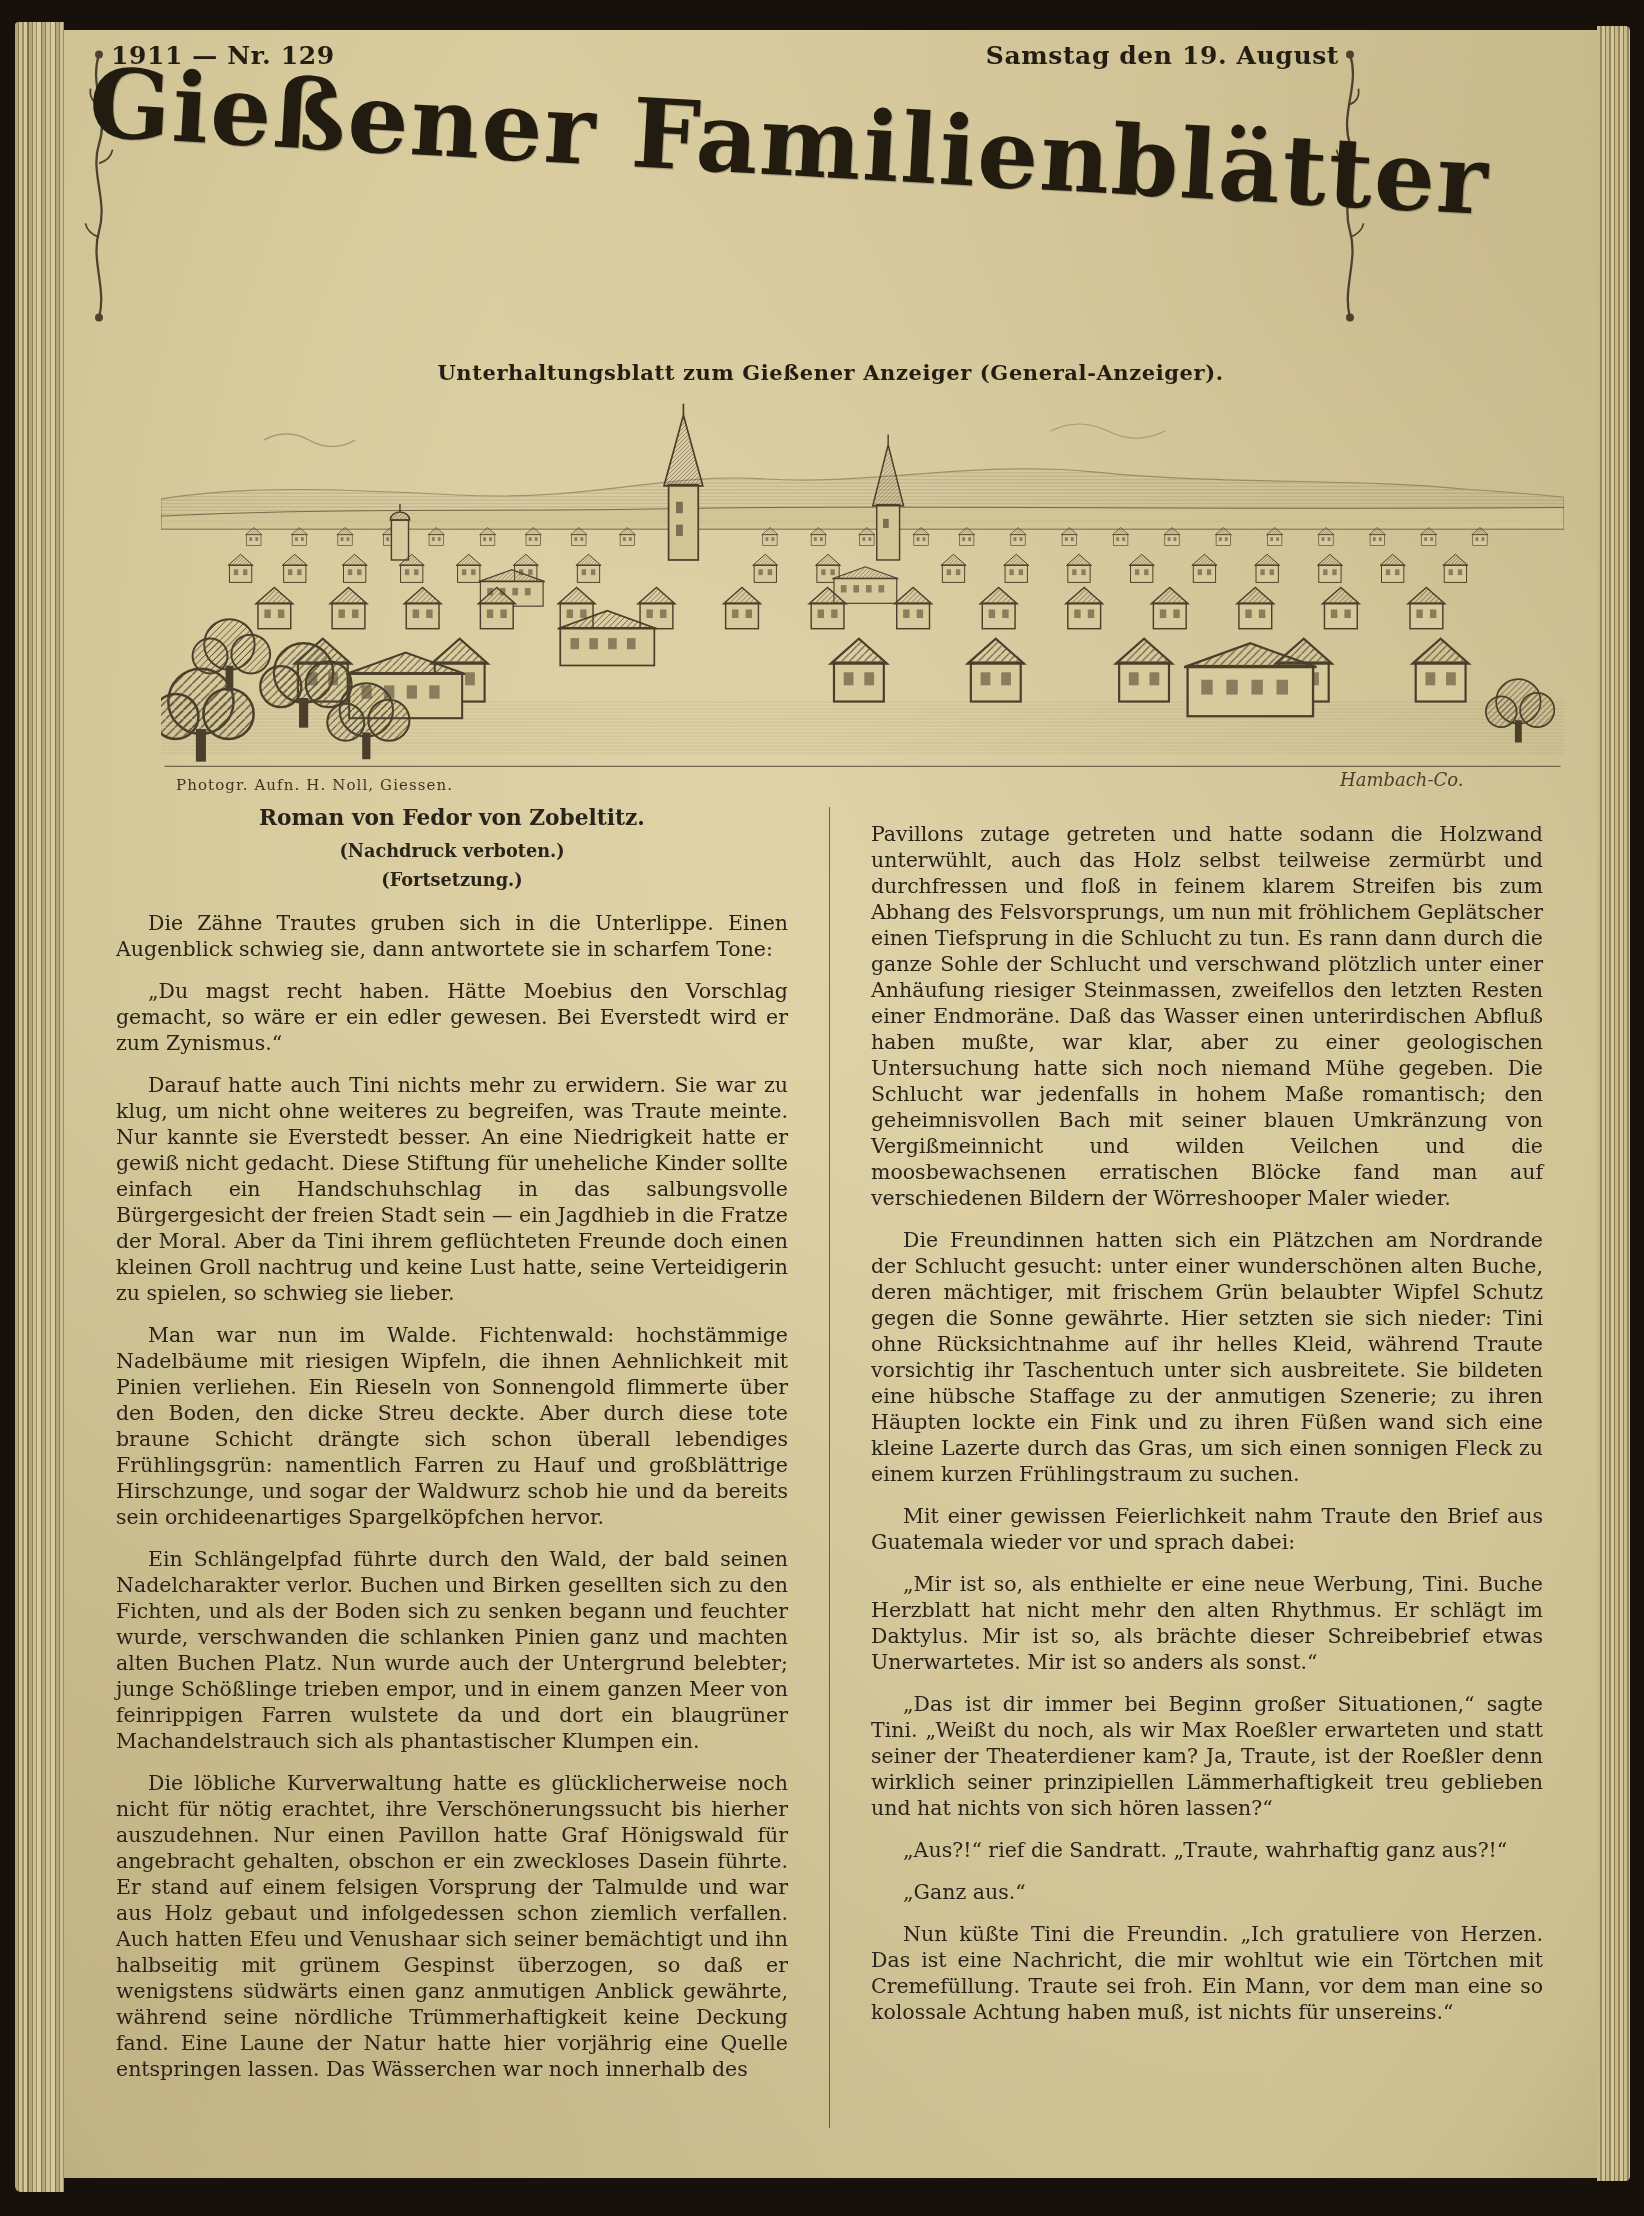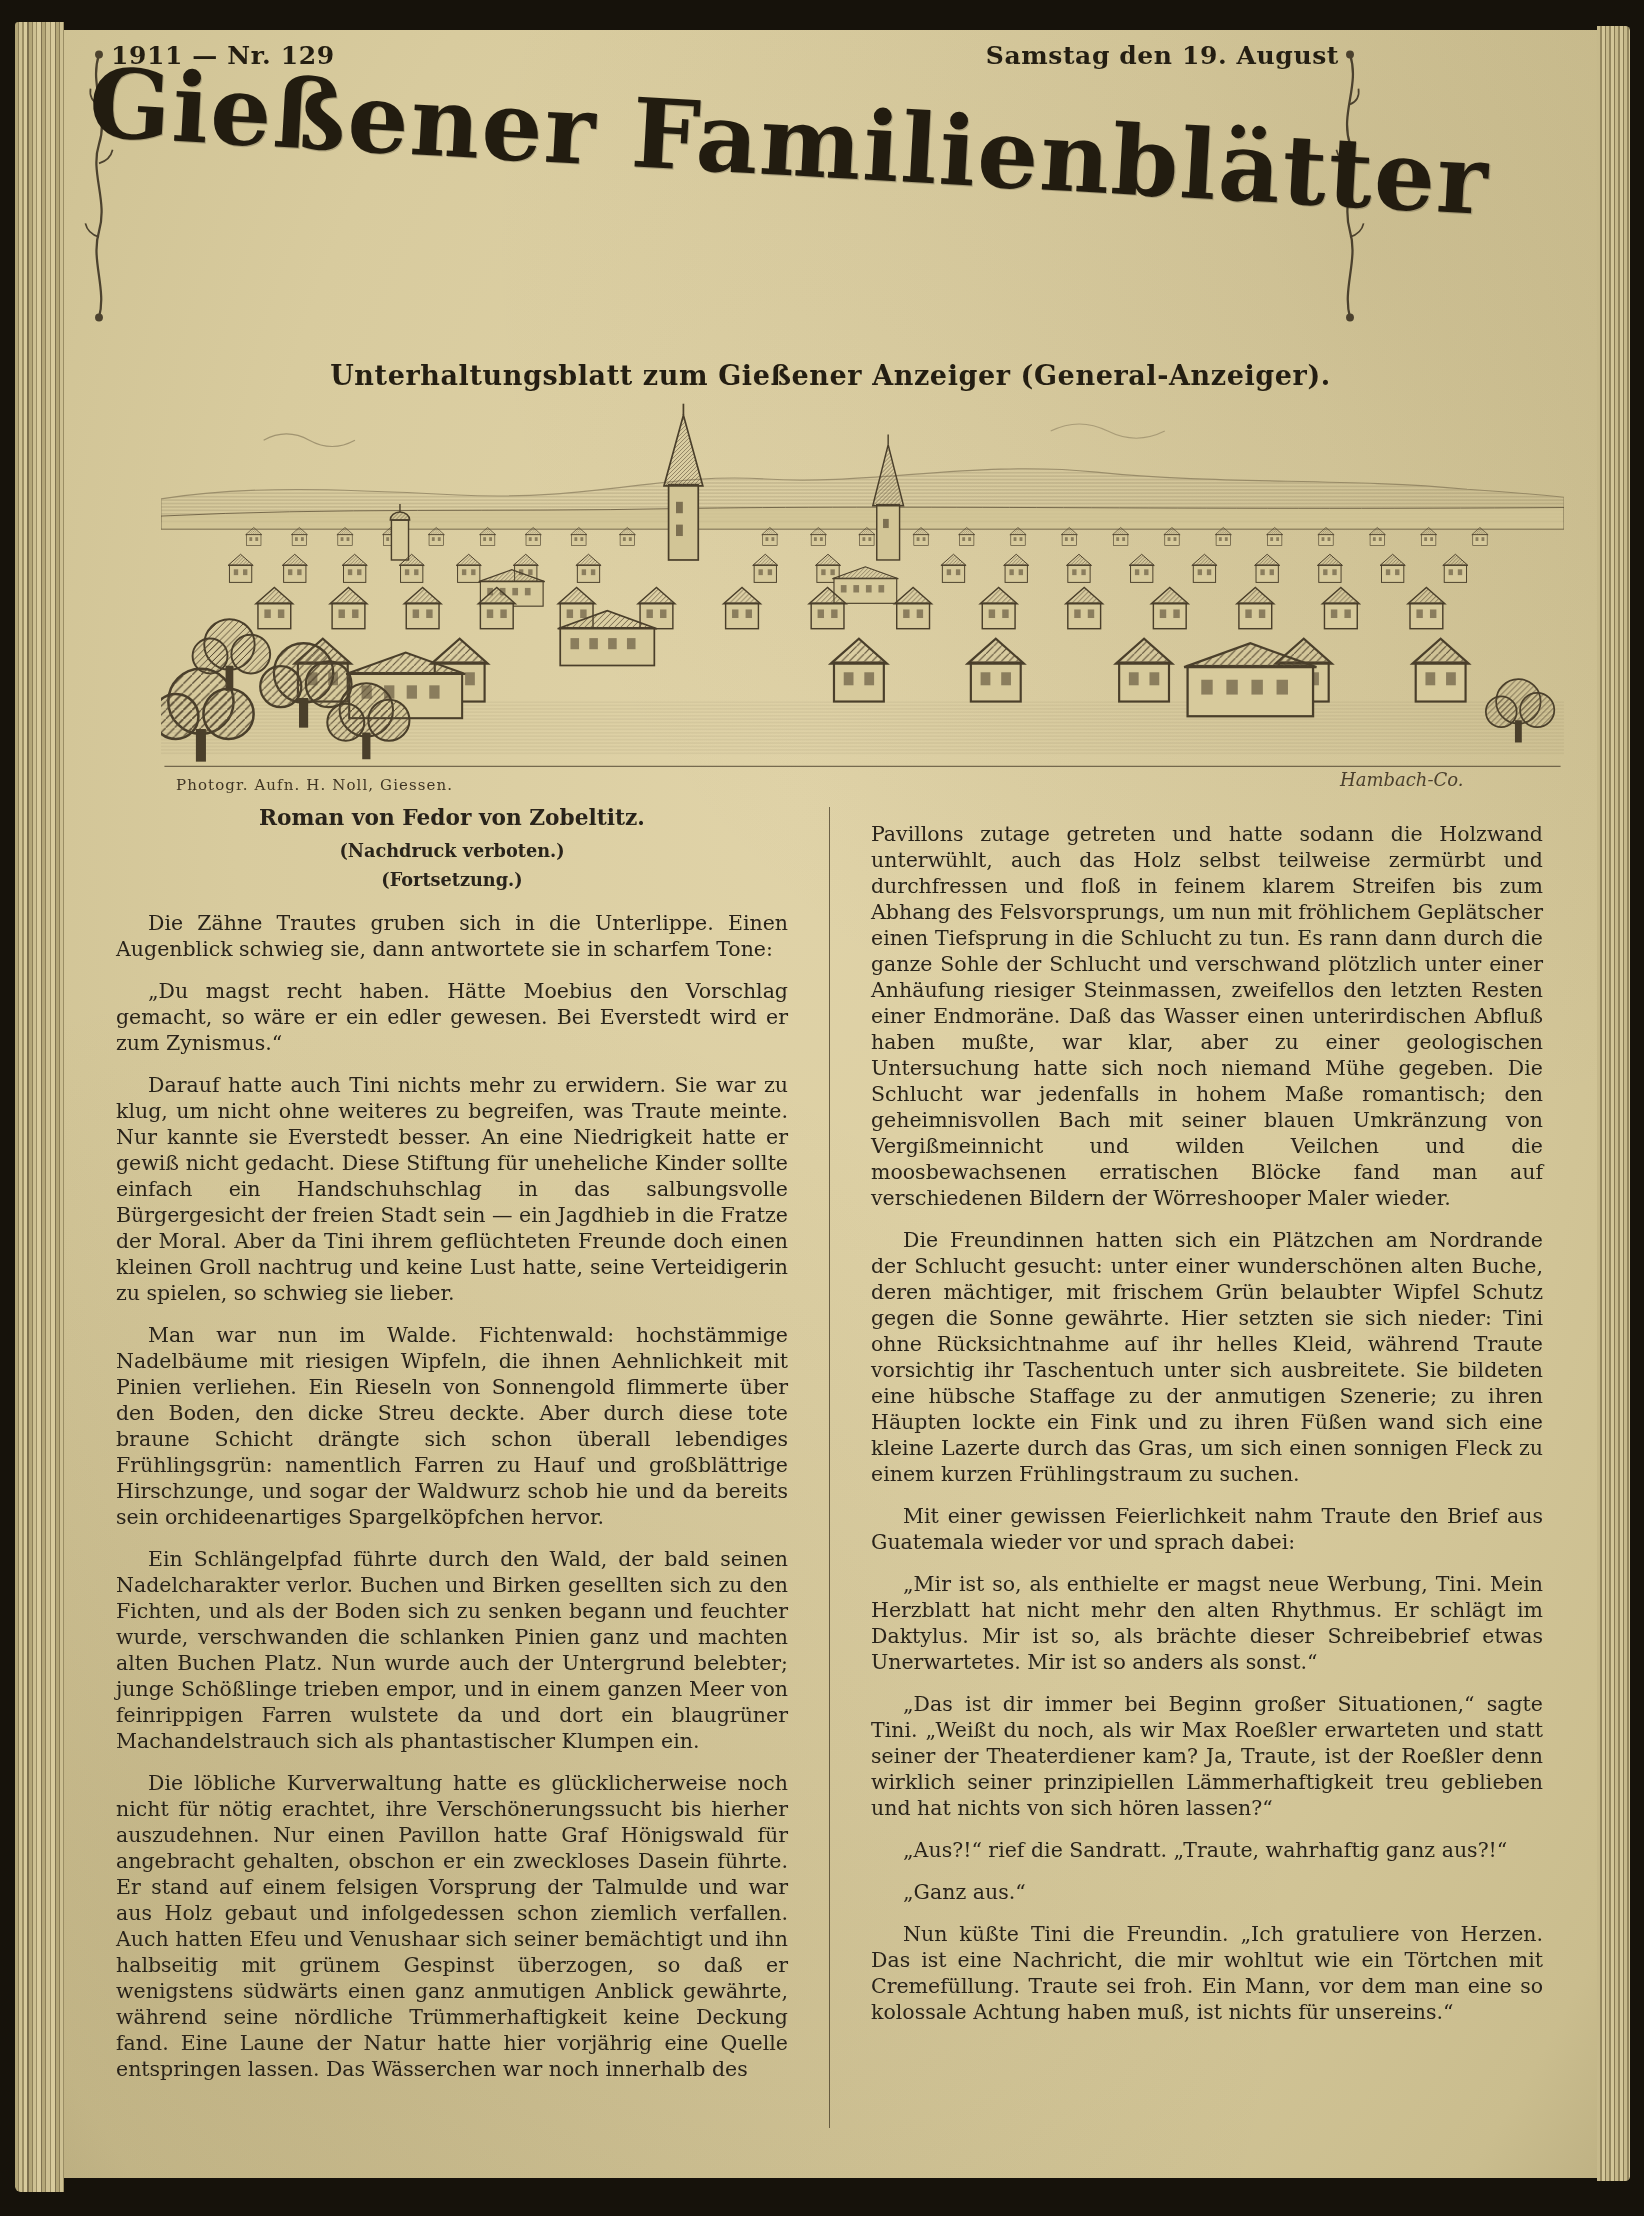--- a/index.html
+++ b/index.html
@@ -41,21 +41,21 @@
   .ornament.right{left:1269px;top:19.4px;}
   .masthead{
     position:absolute;top:25px;left:25px;width:1323px;margin:0;
     text-align:center;white-space:nowrap;
     transform:rotate(3.2deg);transform-origin:left center;
     font-size:96px;line-height:1;font-weight:bold;letter-spacing:1.7px;
     color:#221c10;text-shadow:1.1px 1.1px 0 rgba(34,28,16,.22);
   }
   .subtitle{
     position:absolute;top:330px;left:111px;width:1311px;
-    text-align:center;font-size:27px;font-weight:bold;color:#241e12;
+    text-align:center;font-size:21px;font-weight:bold;color:#241e12;
     letter-spacing:0.6px;
   }
   .illustration{position:absolute;top:369px;left:97px;width:1403px;height:371px;}
   .illustration svg{display:block;width:100%;height:100%;}
   .caption-left{
     position:absolute;top:746px;left:112px;
     font-size:15px;letter-spacing:1.1px;color:#3f3524;
   }
   .caption-right{
     position:absolute;top:739px;left:1232px;
@@ -267,21 +267,21 @@
         <p>Ein Schlängelpfad führte durch den Wald, der bald seinen Nadelcharakter verlor. Buchen und Birken gesellten sich zu den Fichten, und als der Boden sich zu senken begann und feuchter wurde, verschwanden die schlanken Pinien ganz und machten alten Buchen Platz. Nun wurde auch der Untergrund belebter; junge Schößlinge trieben empor, und in einem ganzen Meer von feinrippigen Farren wulstete da und dort ein blaugrüner Machandelstrauch sich als phantastischer Klumpen ein.</p>
         <p>Die löbliche Kurverwaltung hatte es glücklicherweise noch nicht für nötig erachtet, ihre Verschönerungssucht bis hierher auszudehnen. Nur einen Pavillon hatte Graf Hönigswald für angebracht gehalten, obschon er ein zweckloses Dasein führte. Er stand auf einem felsigen Vorsprung der Talmulde und war aus Holz gebaut und infolgedessen schon ziemlich verfallen. Auch hatten Efeu und Venushaar sich seiner bemächtigt und ihn halbseitig mit grünem Gespinst überzogen, so daß er wenigstens südwärts einen ganz anmutigen Anblick gewährte, während seine nördliche Trümmerhaftigkeit keine Deckung fand. Eine Laune der Natur hatte hier vorjährig eine Quelle entspringen lassen. Das Wässerchen war noch innerhalb des</p>
       </div>
 
       <div class="divider"></div>
 
       <div class="col">
         <p class="noindent">Pavillons zutage getreten und hatte sodann die Holzwand unterwühlt, auch das Holz selbst teilweise zermürbt und durchfressen und floß in feinem klarem Streifen bis zum Abhang des Felsvorsprungs, um nun mit fröhlichem Geplätscher einen Tiefsprung in die Schlucht zu tun. Es rann dann durch die ganze Sohle der Schlucht und verschwand plötzlich unter einer Anhäufung riesiger Steinmassen, zweifellos den letzten Resten einer Endmoräne. Daß das Wasser einen unterirdischen Abfluß haben mußte, war klar, aber zu einer geologischen Untersuchung hatte sich noch niemand Mühe gegeben. Die Schlucht war jedenfalls in hohem Maße romantisch; den geheimnisvollen Bach mit seiner blauen Umkränzung von Vergißmeinnicht und wilden Veilchen und die moosbewachsenen erratischen Blöcke fand man auf verschiedenen Bildern der Wörreshooper Maler wieder.</p>
         <p>Die Freundinnen hatten sich ein Plätzchen am Nordrande der Schlucht gesucht: unter einer wunderschönen alten Buche, deren mächtiger, mit frischem Grün belaubter Wipfel Schutz gegen die Sonne gewährte. Hier setzten sie sich nieder: Tini ohne Rücksichtnahme auf ihr helles Kleid, während Traute vorsichtig ihr Taschentuch unter sich ausbreitete. Sie bildeten eine hübsche Staffage zu der anmutigen Szenerie; zu ihren Häupten lockte ein Fink und zu ihren Füßen wand sich eine kleine Lazerte durch das Gras, um sich einen sonnigen Fleck zu einem kurzen Frühlingstraum zu suchen.</p>
         <p>Mit einer gewissen Feierlichkeit nahm Traute den Brief aus Guatemala wieder vor und sprach dabei:</p>
-        <p>„Mir ist so, als enthielte er magst neue Werbung, Tini. Mein Herzblatt hat nicht mehr den alten Rhythmus. Er schlägt im Daktylus. Mir ist so, als brächte dieser Schreibebrief etwas Unerwartetes. Mir ist so anders als sonst.“</p>
+        <p>„Mir ist so, als enthielte er eine neue Werbung, Tini. Buche Herzblatt hat nicht mehr den alten Rhythmus. Er schlägt im Daktylus. Mir ist so, als brächte dieser Schreibebrief etwas Unerwartetes. Mir ist so anders als sonst.“</p>
         <p>„Das ist dir immer bei Beginn großer Situationen,“ sagte Tini. „Weißt du noch, als wir Max Roeßler erwarteten und statt seiner der Theaterdiener kam? Ja, Traute, ist der Roeßler denn wirklich seiner prinzipiellen Lämmerhaftigkeit treu geblieben und hat nichts von sich hören lassen?“</p>
         <p>„Aus?!“ rief die Sandratt. „Traute, wahrhaftig ganz aus?!“</p>
         <p>„Ganz aus.“</p>
         <p>Nun küßte Tini die Freundin. „Ich gratuliere von Herzen. Das ist eine Nachricht, die mir wohltut wie ein Törtchen mit Cremefüllung. Traute sei froh. Ein Mann, vor dem man eine so kolossale Achtung haben muß, ist nichts für unsereins.“</p>
       </div>
     </div>
 
   </div>
 </div>
 

